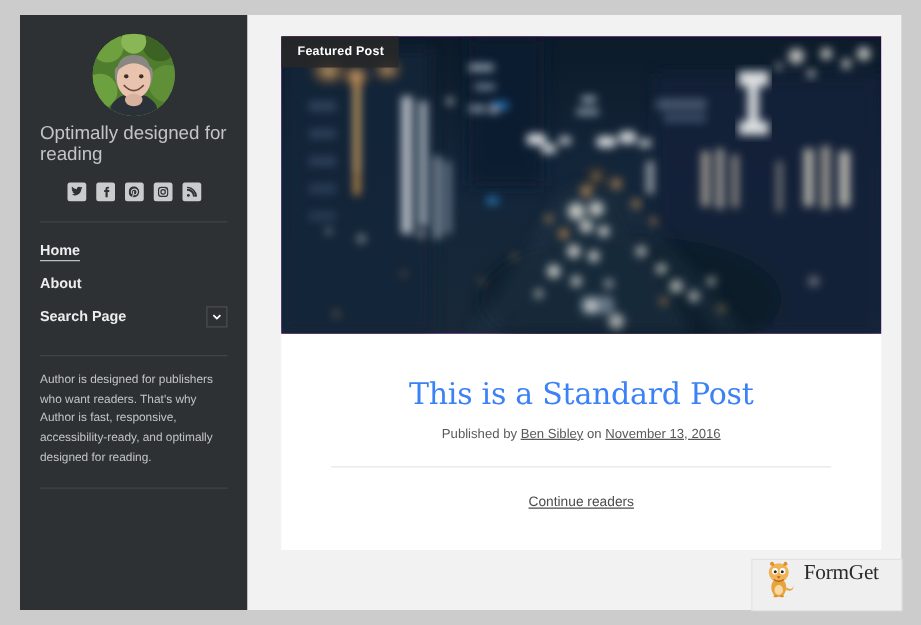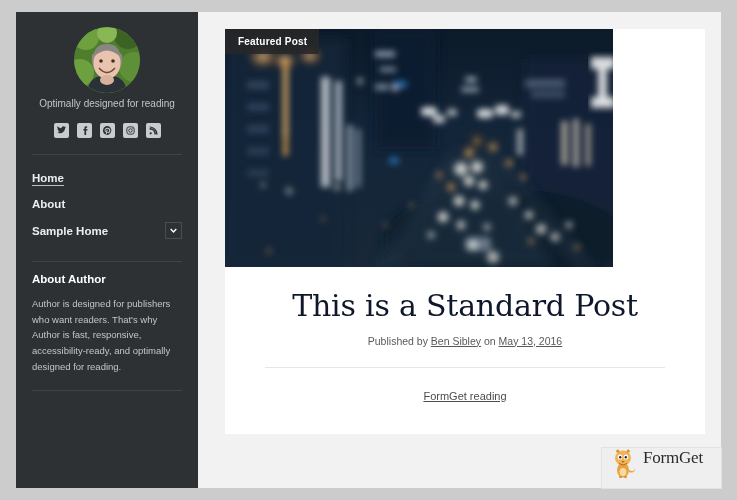--- a/index.html
+++ b/index.html
@@ -56,22 +56,21 @@
   #site-title {
     text-align: center;
     font-family: "DejaVu Serif", "Liberation Serif", serif;
     font-weight: bold;
     font-size: 20px;
     color: #ffffff;
     margin-top: 9px;
     letter-spacing: .2px;
   }
   #site-tagline {
-    text-align: center;
-    font-size: 10px;
+    font-size: 15px;
     color: #c2c4c6;
     margin-top: 5px;
   }
 
   #social {
     display: flex;
     justify-content: center;
     gap: 8px;
     margin-top: 14px;
   }
@@ -146,21 +145,21 @@
     position: absolute;
     left: 27px;
     top: 17px;
     width: 480px;
     background: #ffffff;
   }
 
   
   #hero {
     position: relative;
-    width: 388px;
+    width: 480px;
     height: 238px;
     overflow: hidden;
     background: #a21caf;
   }
   #hero svg { display: block; width: 480px; height: 238px; }
 
   #featured-badge {
     position: absolute;
     left: 0; top: 0;
     background: rgba(40,40,40,.86);
@@ -171,25 +170,26 @@
     letter-spacing: .2px;
   }
 
   #post-body {
     padding: 22px 34px 30px 34px;
     text-align: center;
   }
 
   #post-title {
     font-family: "DejaVu Serif", "Liberation Serif", serif;
-    font-size: 30px;
+    font-size: 24px;
     font-weight: normal;
-    color: #0f172a;
+    color: #3b82f6;
     line-height: 1.15;
     letter-spacing: -0.2px;
+    margin-top: 13px;
   }
 
   #post-meta {
     margin-top: 11px;
     font-size: 10.5px;
     color: #58595b;
   }
   #post-meta a {
     color: #58595b;
     text-decoration: underline;
@@ -309,33 +309,32 @@
     <div class="divider"></div>
 
     <nav id="nav">
       <div class="nav-item current">
         <span class="lbl">Home</span>
       </div>
       <div class="nav-item">
         <span class="lbl">About</span>
       </div>
       <div class="nav-item">
-        <span class="lbl">Sample Home</span>
+        <span class="lbl">Search Page</span>
         <span class="submenu-toggle">
           <svg width="7" height="5" viewBox="0 0 10 6" fill="none" stroke="#ffffff" stroke-width="2">
               <path d="M1 1l4 4 4-4"></path>
             </svg>
         </span>
       </div>
     </nav>
 
     <div class="divider"></div>
 
     <section id="widget-about">
-      <div class="widget-title">About Author</div>
       <div class="widget-body">Author is designed for publishers who want readers. That's why Author is fast, responsive, accessibility-ready, and optimally designed for reading.</div>
     </section>
 
     <div class="divider"></div>
 
   </aside>
 
   <main id="main">
 
     <article id="post-card">
@@ -501,28 +500,28 @@
         <div id="featured-badge">Featured Post</div>
       </div>
 
       <div id="post-body">
         <h1 id="post-title">This is a Standard Post</h1>
 
         <div id="post-meta">
           <span>Published by</span>
           <a>Ben Sibley</a>
           <span>on</span>
-          <a>May 13, 2016</a>
+          <a>November 13, 2016</a>
         </div>
 
 
         <div id="post-sep"></div>
 
         <div id="continue-wrap">
-          <a id="continue-link">FormGet reading</a>
+          <a id="continue-link">Continue readers</a>
         </div>
       </div>
     </article>
   </main>
 </div>
 
 <div id="formget">
   <span>
     <svg width="26" height="30" viewBox="0 0 26 30" xmlns="http://www.w3.org/2000/svg">
       <ellipse cx="12" cy="22" rx="6" ry="7.5" fill="#e8a33d"></ellipse>

